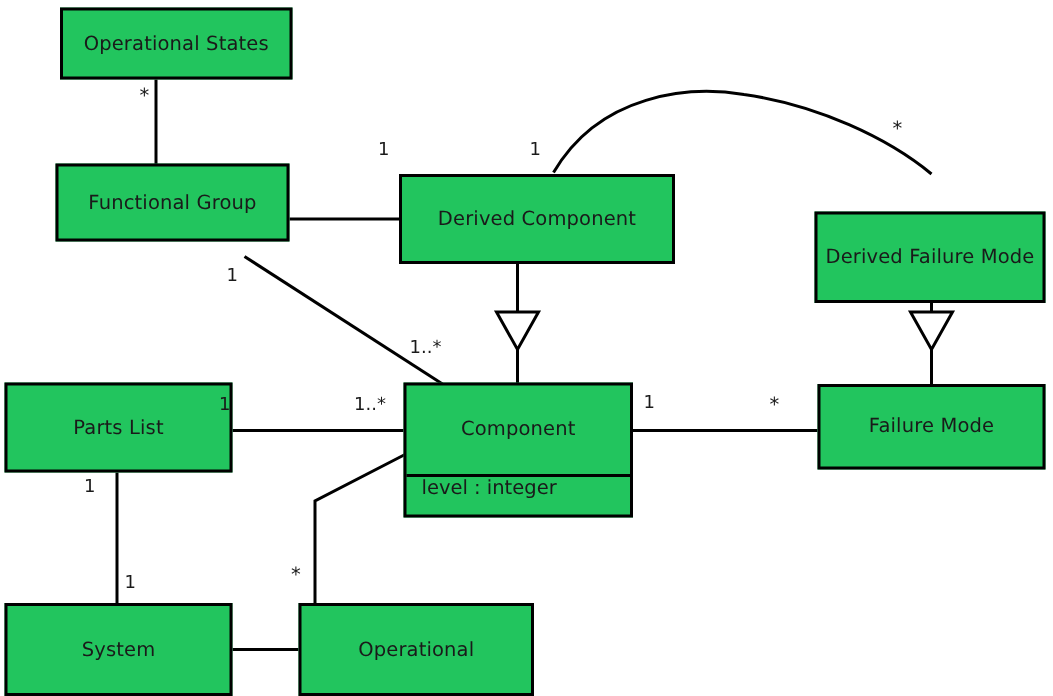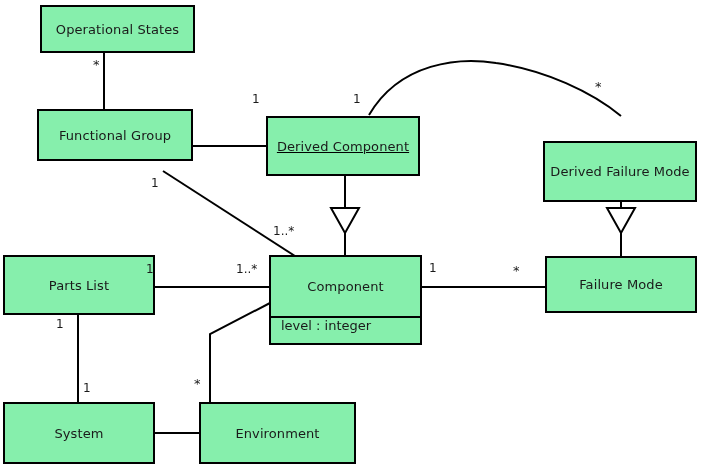--- a/index.html
+++ b/index.html
@@ -22,21 +22,21 @@
     position: absolute;
     left: 0;
     top: 0;
     width: 702px;
     height: 464px;
   }
   .uml-class {
     position: absolute;
     box-sizing: border-box;
     border: 2px solid #000000;
-    background: #86efac;
+    background: #22c55e;
     display: flex;
     flex-direction: column;
     z-index: 5;
   }
   .uml-name-compartment {
     flex: 1 1 auto;
     display: flex;
     align-items: center;
     justify-content: center;
     font-size: 13px;
@@ -100,21 +100,21 @@
   </svg>
 
   <div class="uml-class" style="left:40px; top:5px; width:155px; height:48px;">
     <div class="uml-name-compartment">Operational States</div>
   </div>
 
   <div class="uml-class" style="left:37px; top:109px; width:156px; height:52px;">
     <div class="uml-name-compartment">Functional Group</div>
   </div>
 
-  <div class="uml-class" style="left:266px; top:116px; width:154px; height:60px;text-decoration:underline;">
+  <div class="uml-class" style="left:266px; top:116px; width:184px; height:60px;">
     <div class="uml-name-compartment">Derived Component</div>
   </div>
 
   <div class="uml-class" style="left:543px; top:116px; width:154px; height:61px;margin-top:25px;">
     <div class="uml-name-compartment">Derived Failure Mode</div>
   </div>
 
   <div class="uml-class" style="left:3px; top:255px; width:152px; height:60px;">
     <div class="uml-name-compartment">Parts List</div>
   </div>
@@ -126,21 +126,21 @@
 
   <div class="uml-class" style="left:545px; top:256px; width:152px; height:57px;">
     <div class="uml-name-compartment">Failure Mode</div>
   </div>
 
   <div class="uml-class" style="left:3px; top:402px; width:152px; height:62px;">
     <div class="uml-name-compartment">System</div>
   </div>
 
   <div class="uml-class" style="left:199px; top:402px; width:157px; height:62px;">
-    <div class="uml-name-compartment">Environment</div>
+    <div class="uml-name-compartment">Operational</div>
   </div>
 
   <div class="mult-label star" style="left:93px; top:58px;">*</div>
 
   <div class="mult-label" style="left:252px; top:93px;">1</div>
 
   <div class="mult-label" style="left:151px; top:177px;">1</div>
 
   <div class="mult-label" style="left:273px; top:225px;">1..*</div>
 

